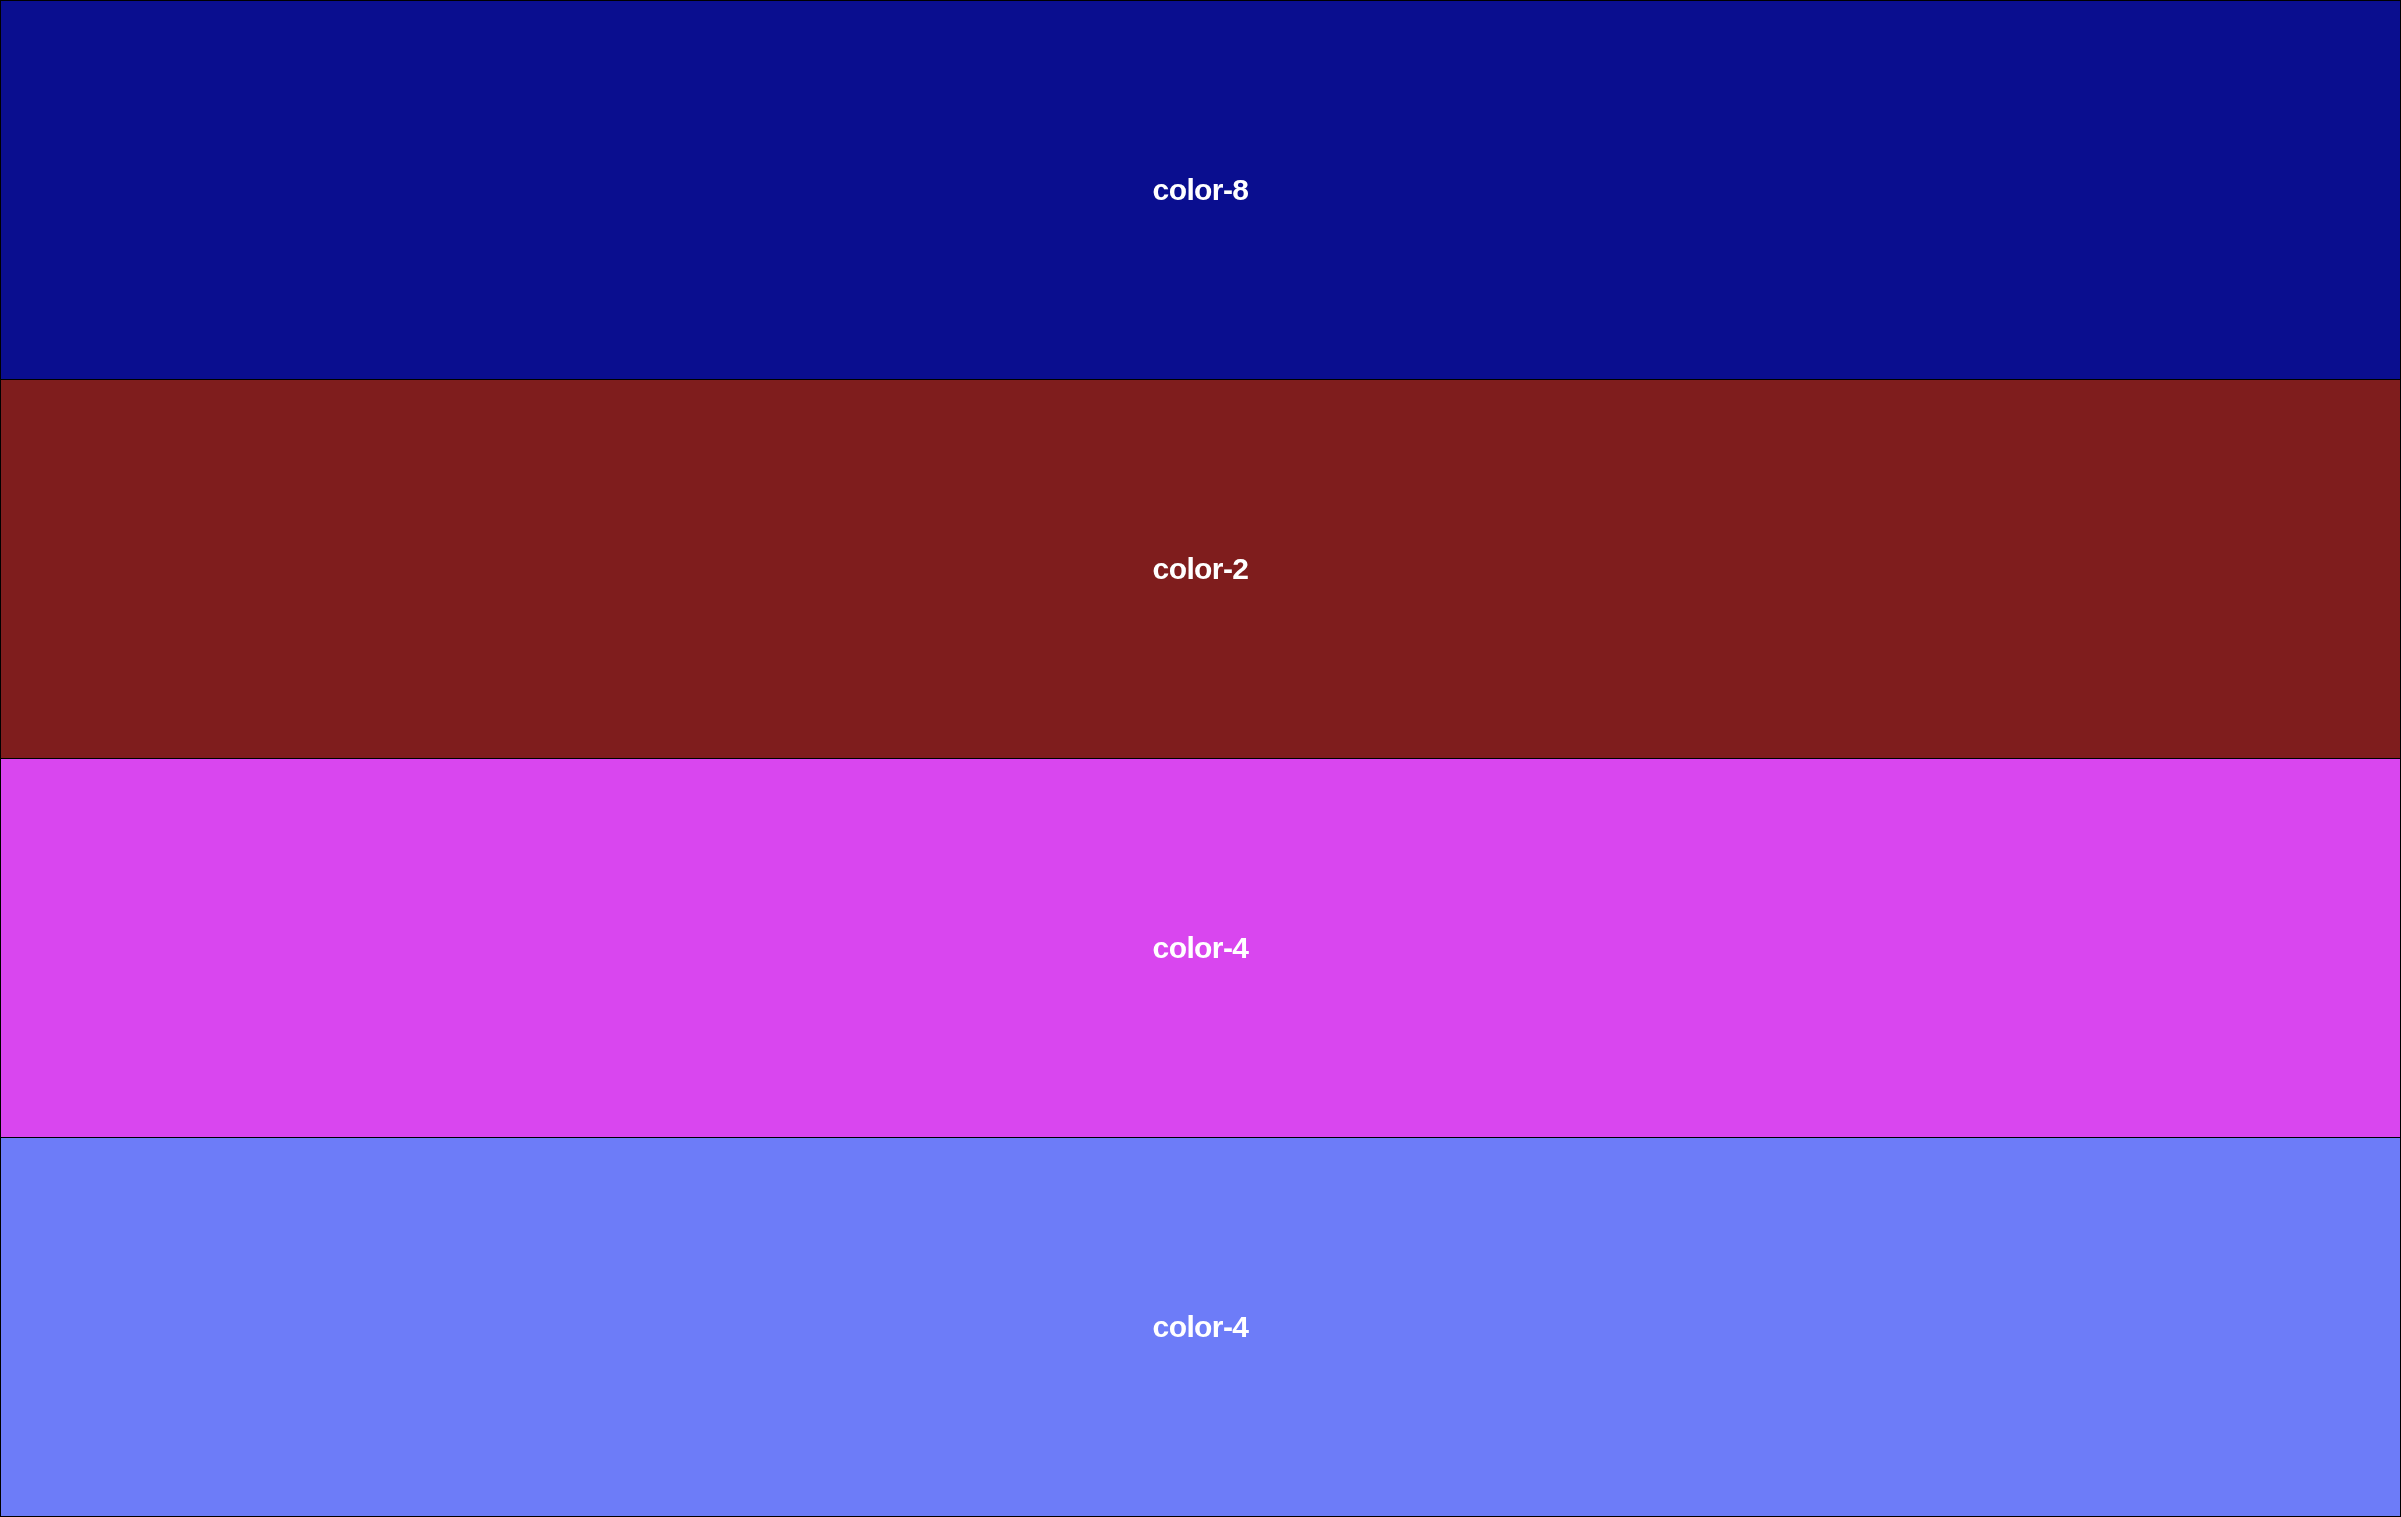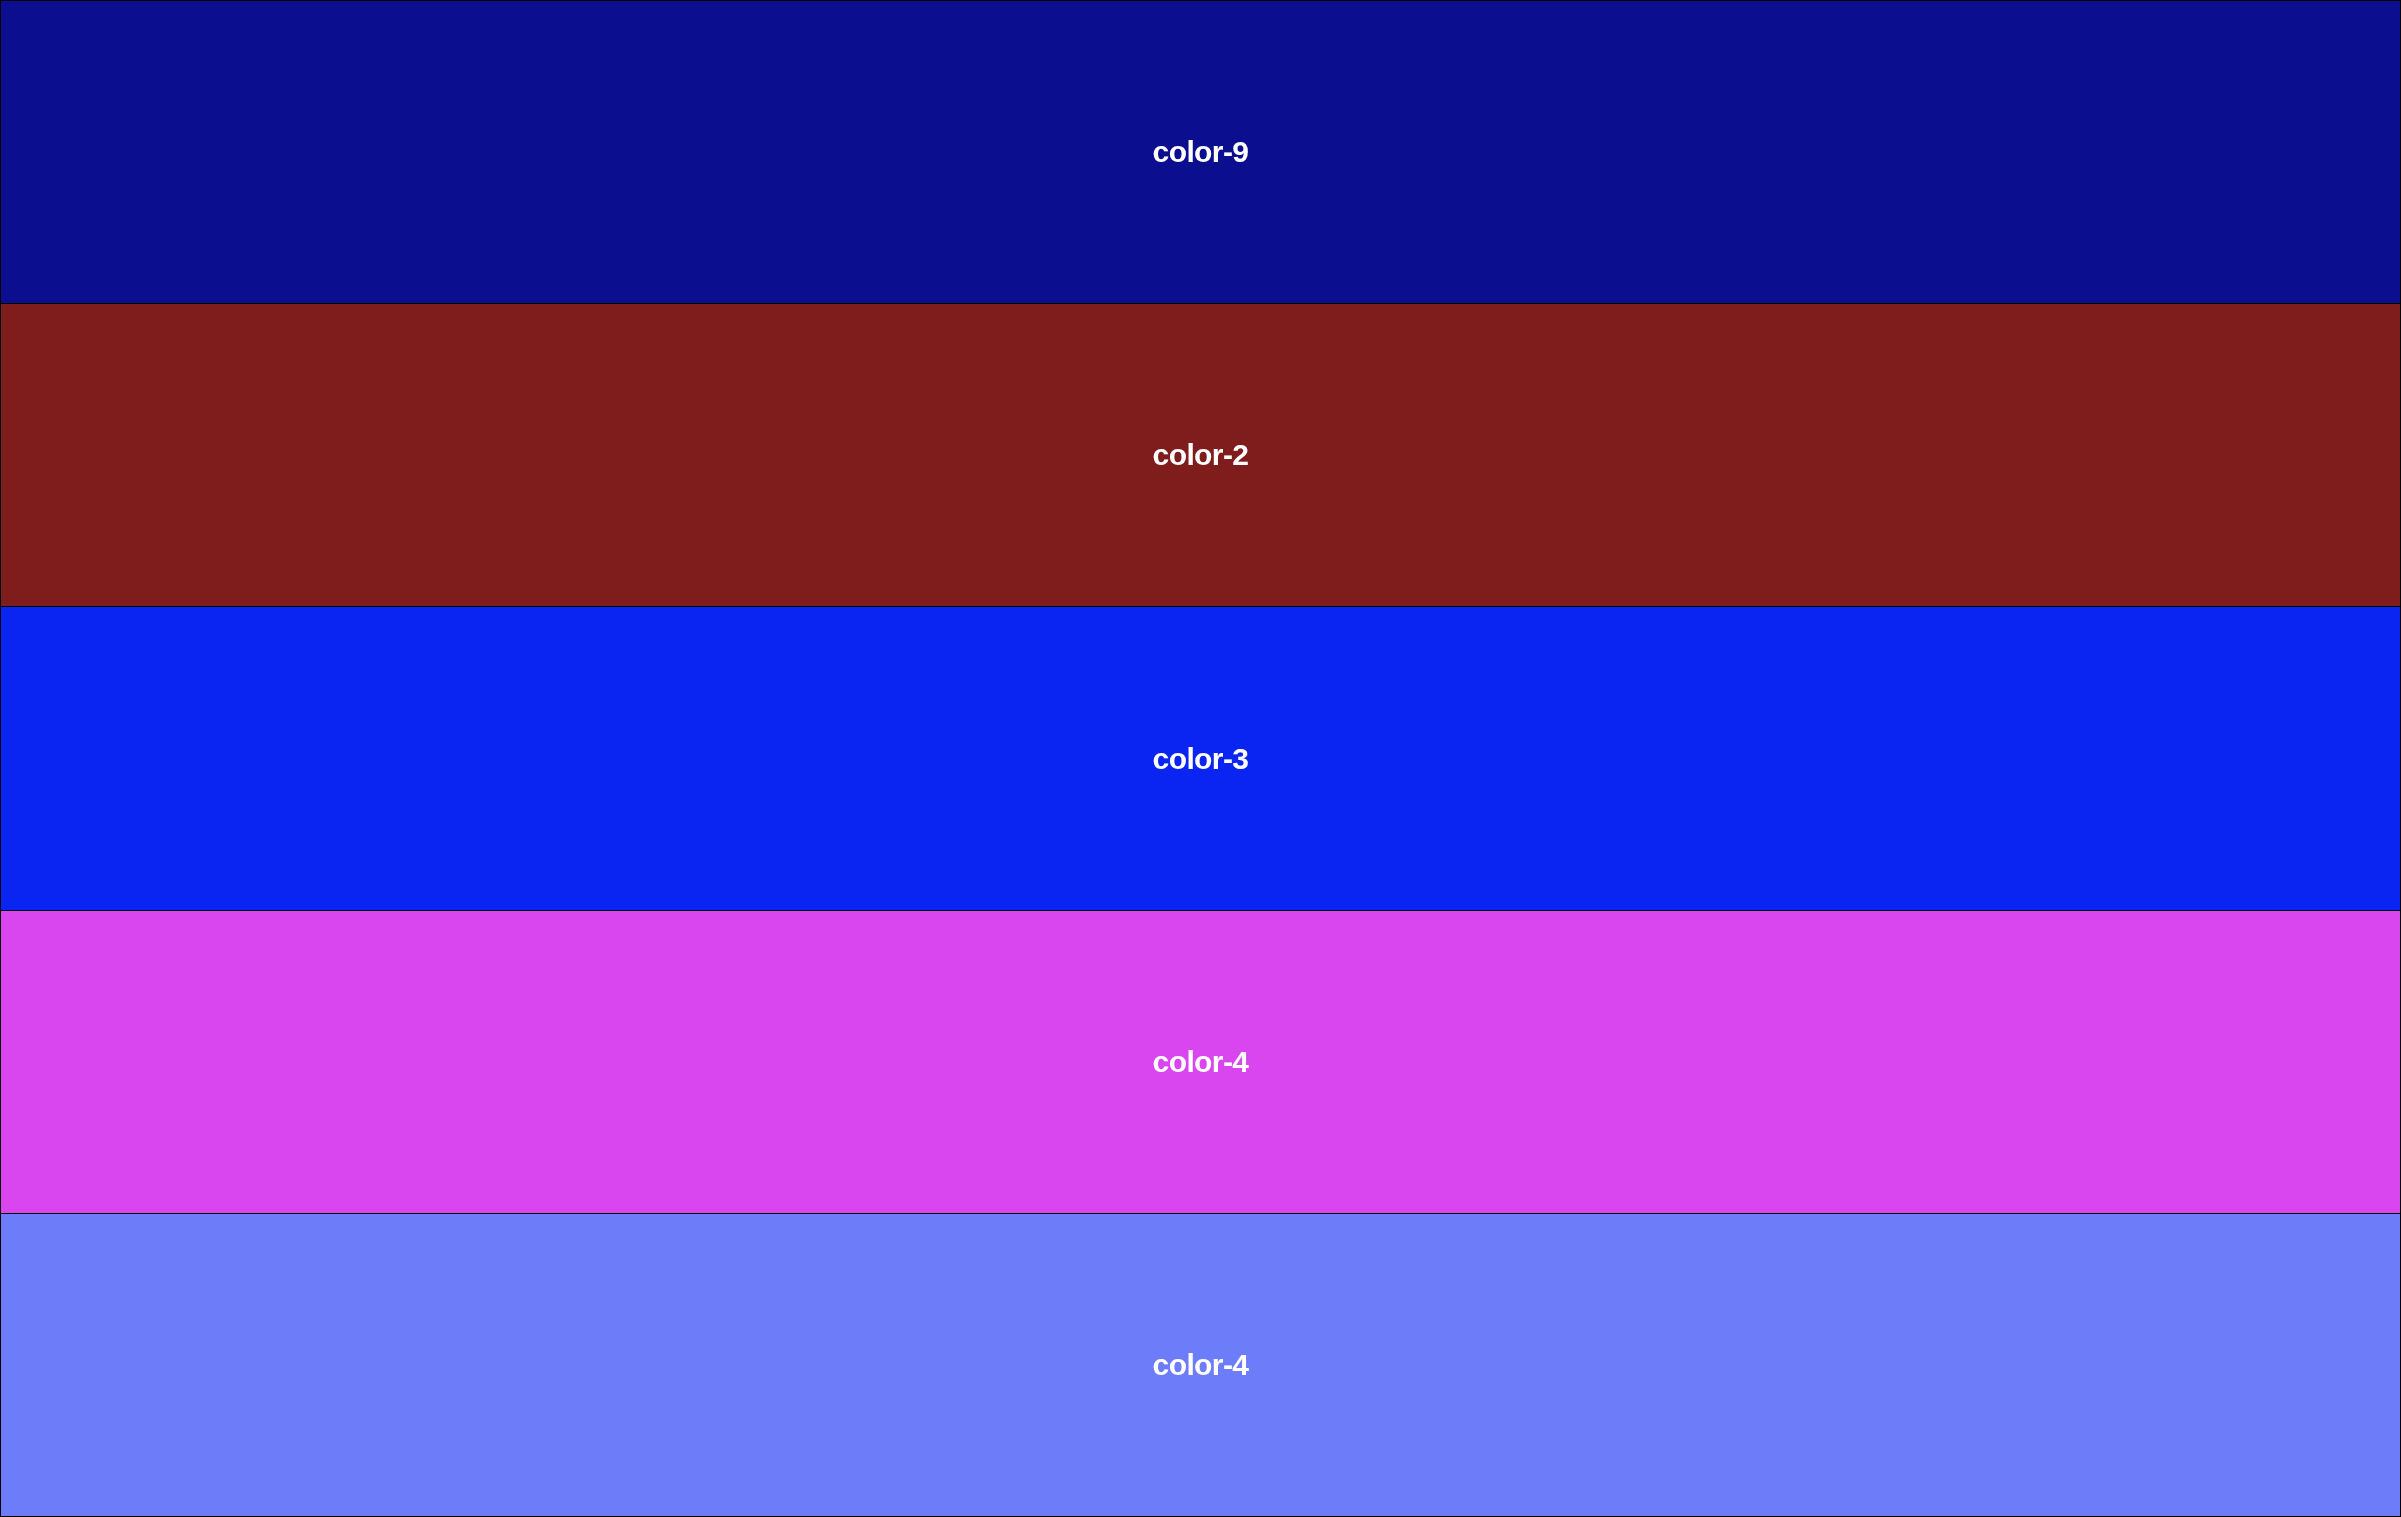--- a/index.html
+++ b/index.html
@@ -38,27 +38,24 @@
       font-size: 30px;
       letter-spacing: -0.6px;
       font-stretch: condensed;
     }
   </style>
 </head>
 <body>
 
 <div class="palette">
   <div class="swatch" style="background-color:#0A0E8F">
-    <span class="swatch-label">color-9</span>
+    <span class="swatch-label">color-8</span>
   </div>
   <div class="swatch" style="background-color:#7f1d1d">
     <span class="swatch-label">color-2</span>
-  </div>
-  <div class="swatch" style="background-color:#0A24F2">
-    <span class="swatch-label">color-3</span>
   </div>
   <div class="swatch" style="background-color:#d946ef">
     <span class="swatch-label">color-4</span>
   </div>
   <div class="swatch" style="background-color:#6D7CF8">
     <span class="swatch-label">color-4</span>
   </div>
 </div>
 
 

